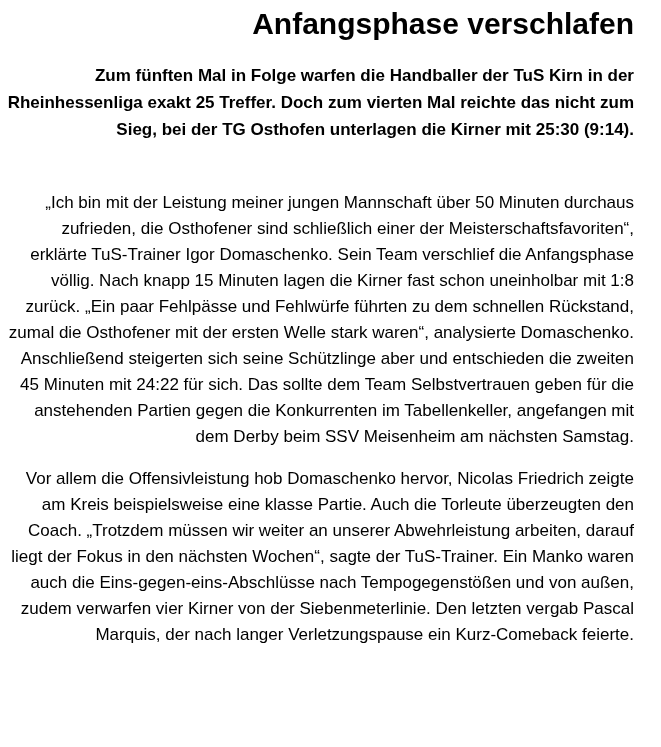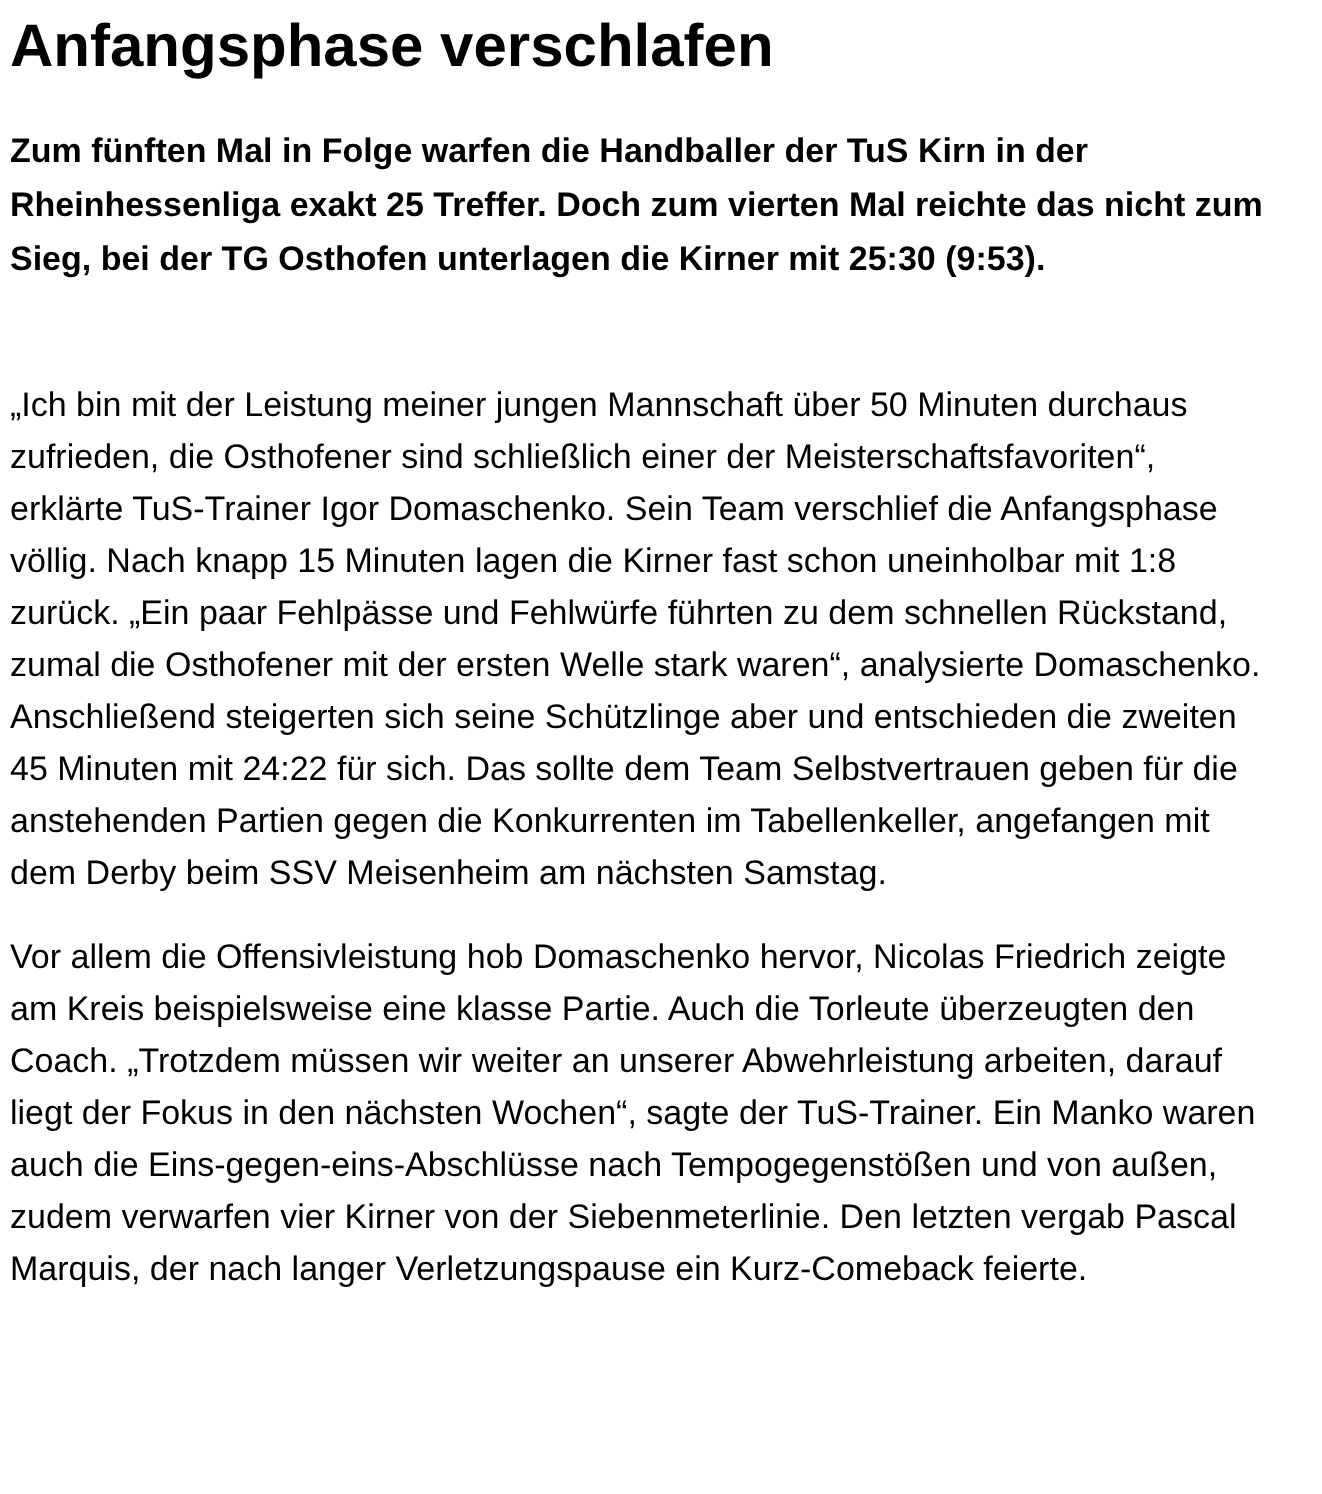--- a/index.html
+++ b/index.html
@@ -7,20 +7,21 @@
     padding: 0;
     background: #ffffff;
   }
   .article {
     width: 643px;
     box-sizing: border-box;
     padding: 6px 9px 10px 5px;
     font-family: "Liberation Sans", "DejaVu Sans", sans-serif;
     color: #000000;
     background: #ffffff;
+    text-align: right;
   }
   .article h1 {
     font-size: 30px;
     line-height: 36px;
     font-weight: 700;
     margin: 0 0 20px 0;
     letter-spacing: 0;
   }
   .article p {
     font-size: 17px;
@@ -35,19 +36,19 @@
   .article p.roster {
     margin-bottom: 0;
   }
 </style>
 </head>
 <body>
 
 <main class="article">
   <h1>Anfangsphase verschlafen</h1>
 
-  <p class="lead">Zum fünften Mal in Folge warfen die Handballer der TuS Kirn in der Rheinhessenliga exakt 25 Treffer. Doch zum vierten Mal reichte das nicht zum Sieg, bei der TG Osthofen unterlagen die Kirner mit 25:30 (9:53).</p>
+  <p class="lead">Zum fünften Mal in Folge warfen die Handballer der TuS Kirn in der Rheinhessenliga exakt 25 Treffer. Doch zum vierten Mal reichte das nicht zum Sieg, bei der TG Osthofen unterlagen die Kirner mit 25:30 (9:14).</p>
 
   <p>„Ich bin mit der Leistung meiner jungen Mannschaft über 50 Minuten durchaus zufrieden, die Osthofener sind schließlich einer der Meisterschaftsfavoriten“, erklärte TuS-Trainer Igor Domaschenko. Sein Team verschlief die Anfangsphase völlig. Nach knapp 15 Minuten lagen die Kirner fast schon uneinholbar mit 1:8 zurück. „Ein paar Fehlpässe und Fehlwürfe führten zu dem schnellen Rückstand, zumal die Osthofener mit der ersten Welle stark waren“, analysierte Domaschenko. Anschließend steigerten sich seine Schützlinge aber und entschieden die zweiten 45 Minuten mit 24:22 für sich. Das sollte dem Team Selbstvertrauen geben für die anstehenden Partien gegen die Konkurrenten im Tabellenkeller, angefangen mit dem Derby beim SSV Meisenheim am nächsten Samstag.</p>
 
   <p>Vor allem die Offensivleistung hob Domaschenko hervor, Nicolas Friedrich zeigte am Kreis beispielsweise eine klasse Partie. Auch die Torleute überzeugten den Coach. „Trotzdem müssen wir weiter an unserer Abwehrleistung arbeiten, darauf liegt der Fokus in den nächsten Wochen“, sagte der TuS-Trainer. Ein Manko waren auch die Eins-gegen-eins-Abschlüsse nach Tempogegenstößen und von außen, zudem verwarfen vier Kirner von der Siebenmeterlinie. Den letzten vergab Pascal Marquis, der nach langer Verletzungspause ein Kurz-Comeback feierte.</p>
 
 </main>
 
 </body></html>

